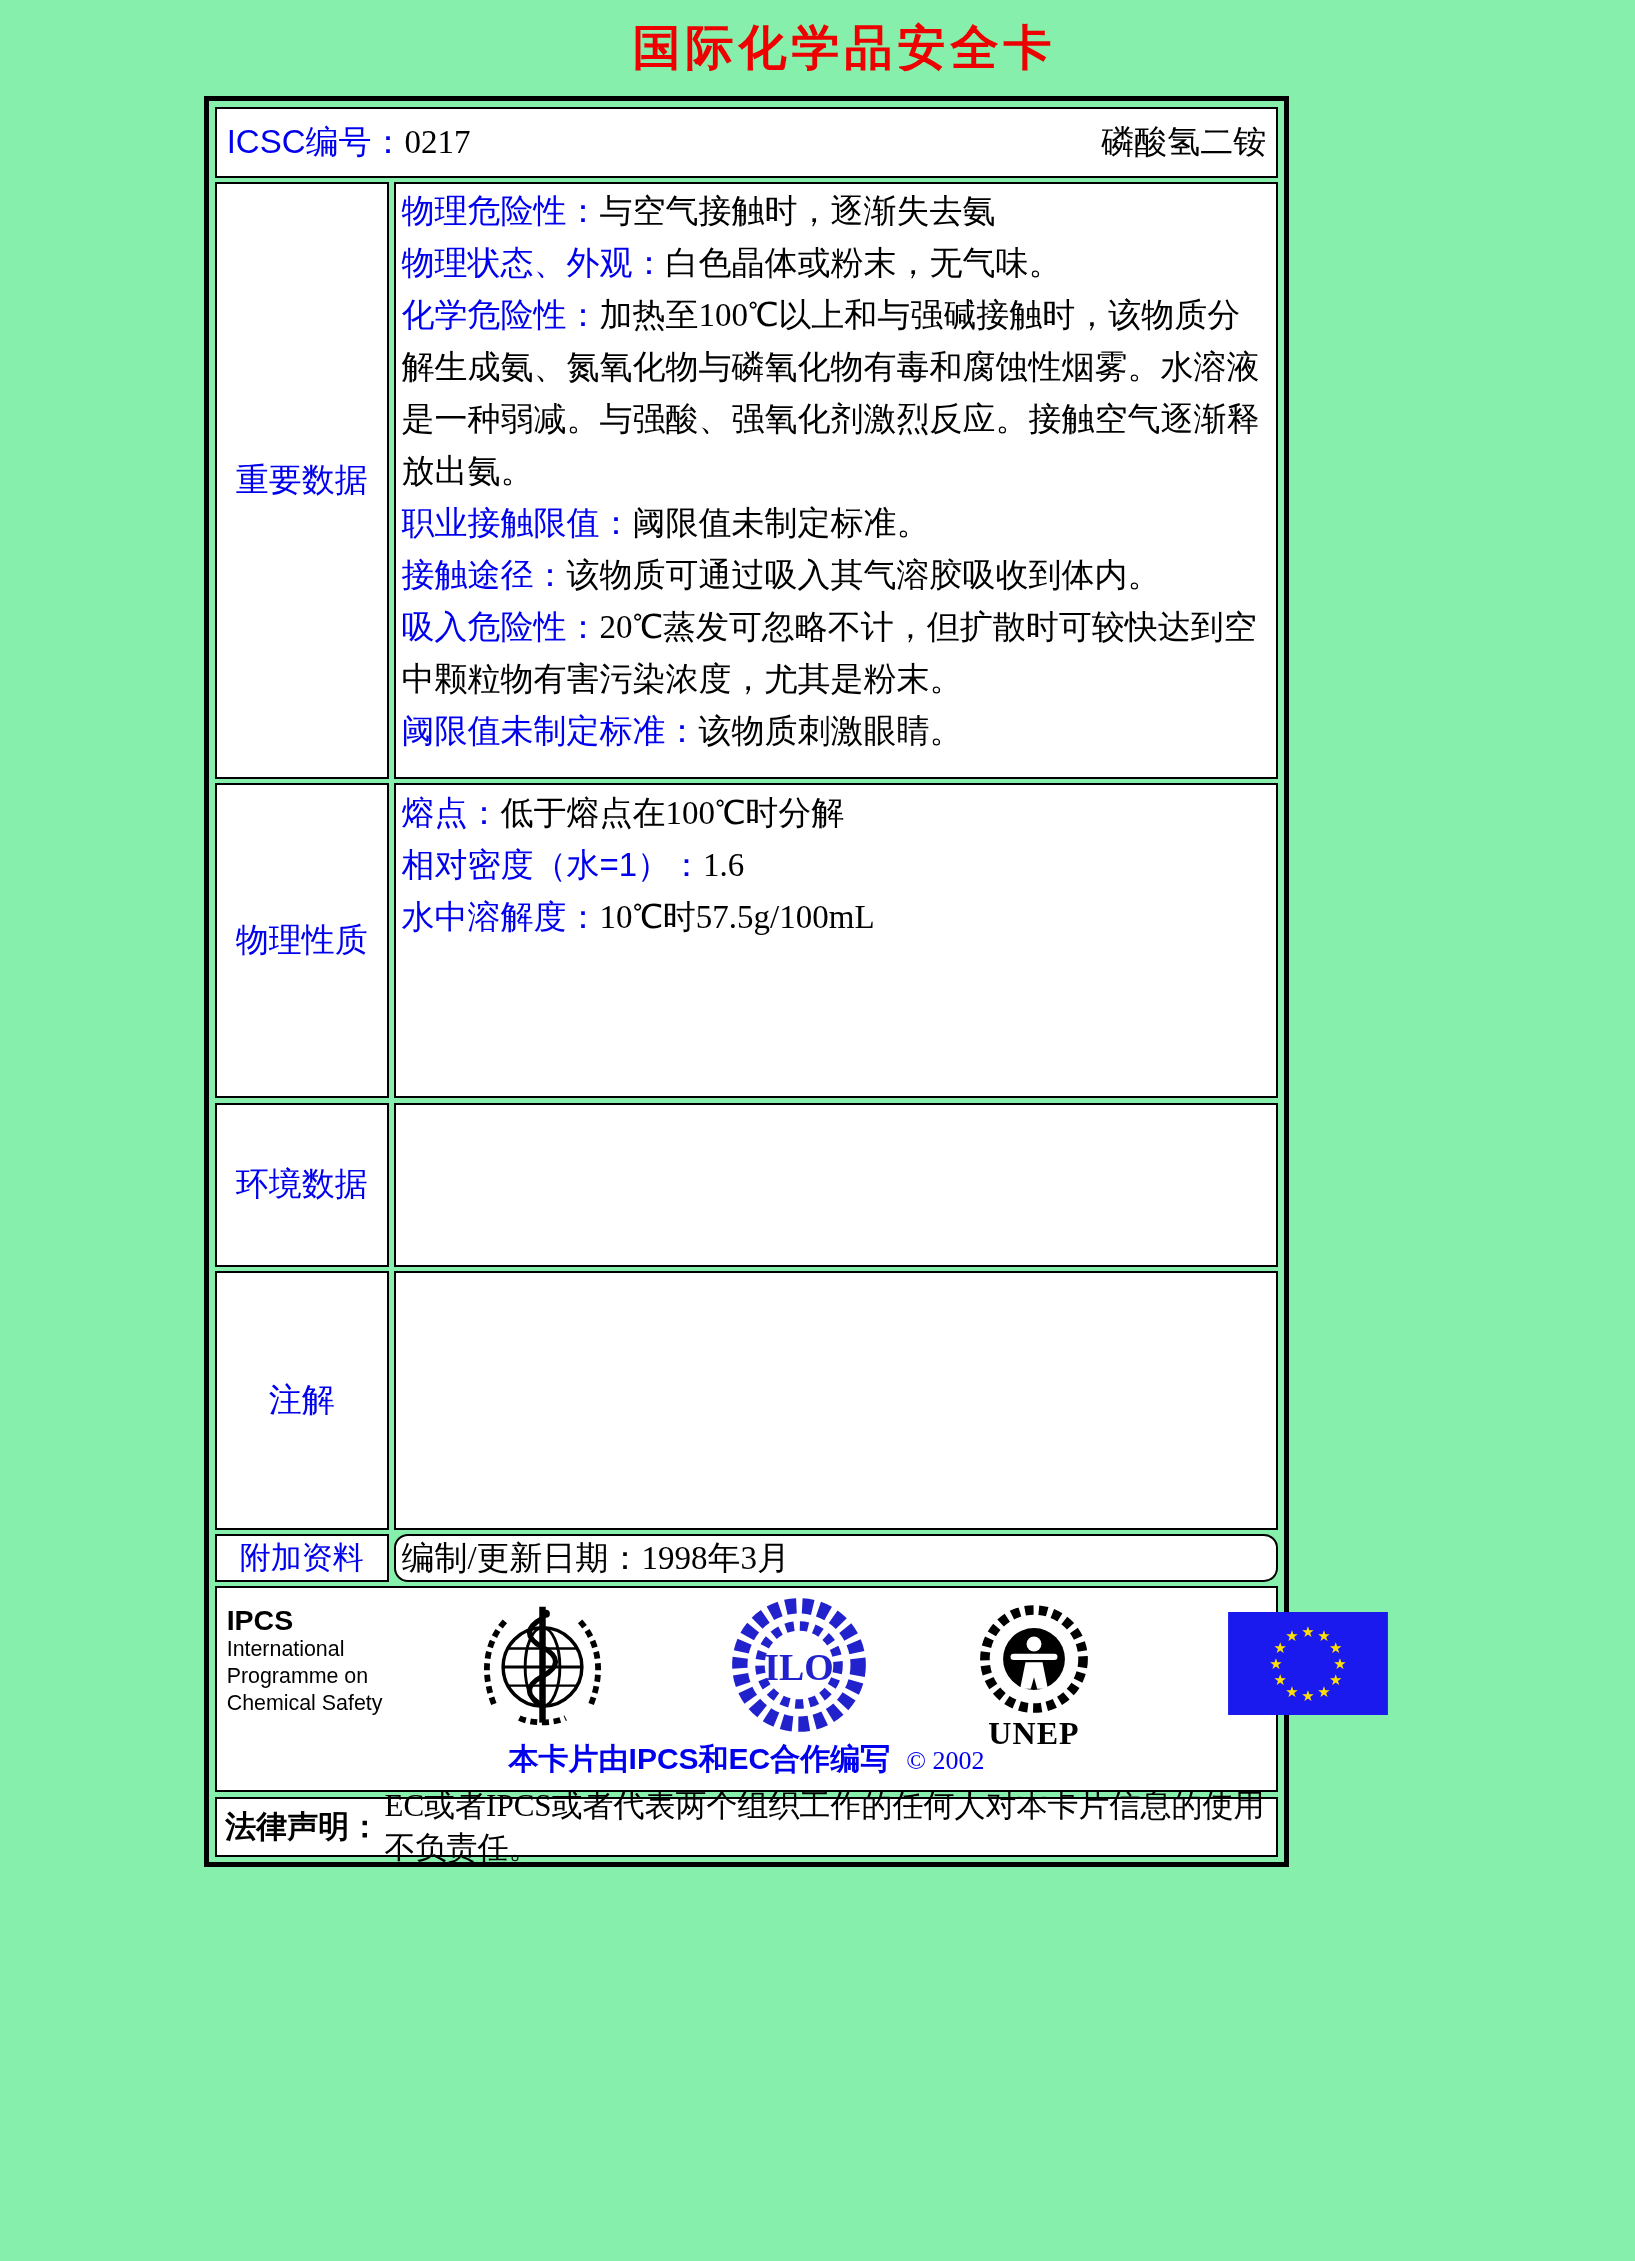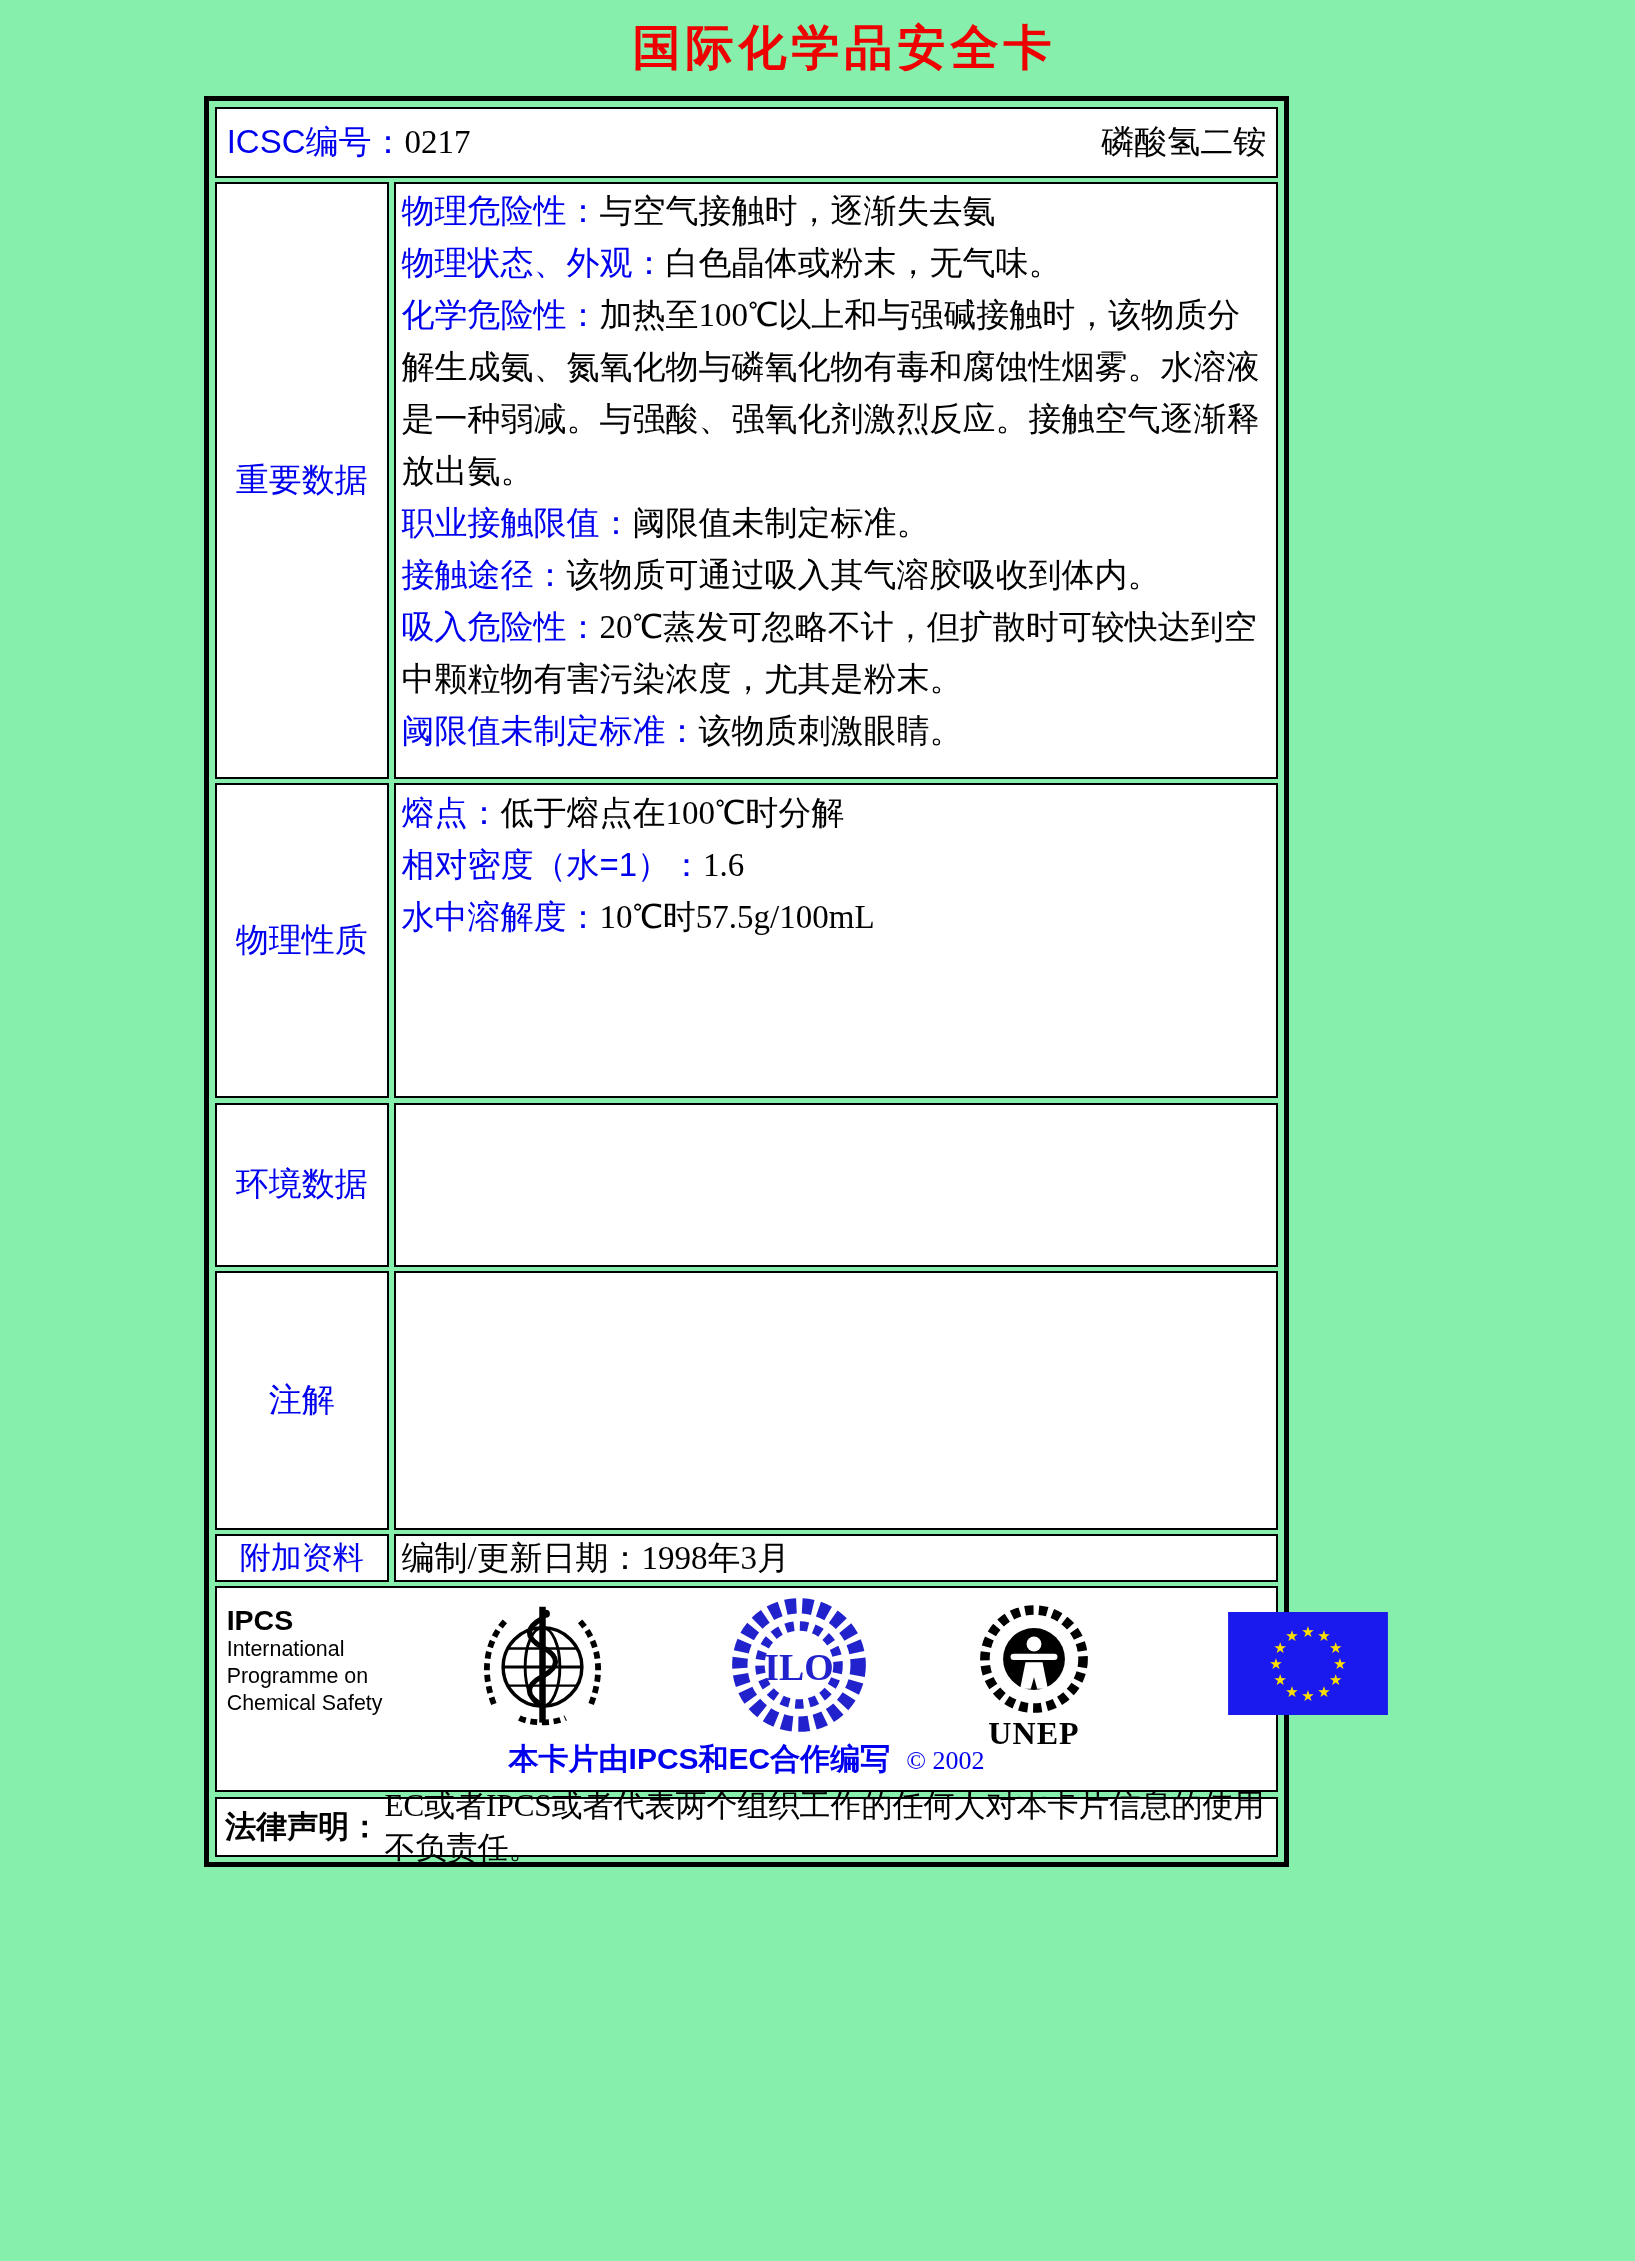--- a/index.html
+++ b/index.html
@@ -25,21 +25,21 @@
   .label-cell{flex:0 0 174px;display:flex;align-items:center;justify-content:center;
               color:var(--blue);font-size:33px;font-family:Liberation Serif, serif;
               text-align:center;}
   .content-cell{flex:1;padding:1.4px 14.2px 1.4px 5.7px;font-size:33px;line-height:52px;}
   .line .lbl{color:var(--blue);font-family:"Liberation Sans",sans-serif;}
   .r-important{height:597px;}
   .r-physical{height:315px;}
   .r-env{height:164px;}
   .r-notes{height:259px;}
   .r-additional{height:48px;}
-  .r-additional .content-cell{display:flex;align-items:center;line-height:1;padding-top:0;padding-bottom:0;}
+  .r-additional .content-cell{display:flex;align-items:center;line-height:1;padding-top:0;padding-bottom:0;border-radius:14px;}
   .r-additional .label-cell{font-size:31px;}
   
   .r-footer{height:206px;}
   .footer-cell{position:relative;flex:1;}
   .ipcs-block{position:absolute;left:10px;top:17px;font-family:"Liberation Sans",sans-serif;}
   .ipcs-title{font-size:28.5px;font-weight:bold;line-height:31px;}
   .ipcs-line{font-size:21.4px;line-height:27px;}
   .logo{position:absolute;}
   .logo-who{left:256px;top:7.1px;width:139px;height:142px;}
   .logo-ilo{left:511px;top:5.7px;width:142px;height:142px;}

